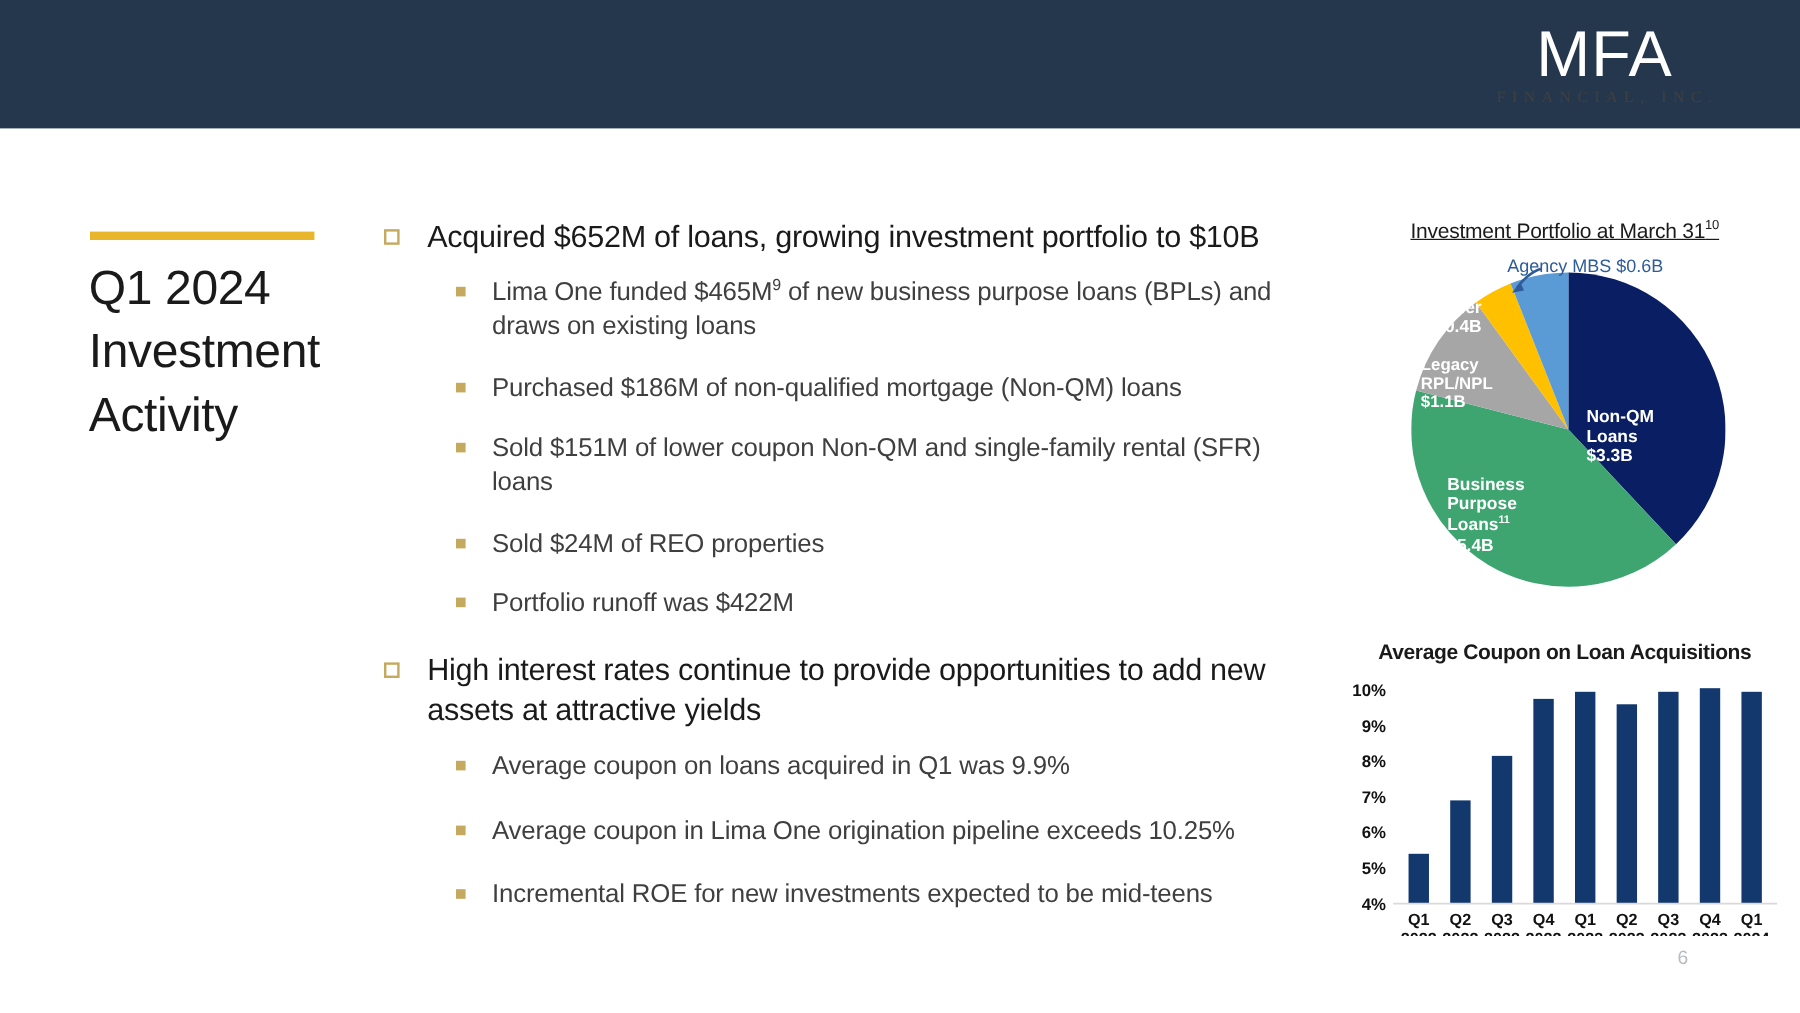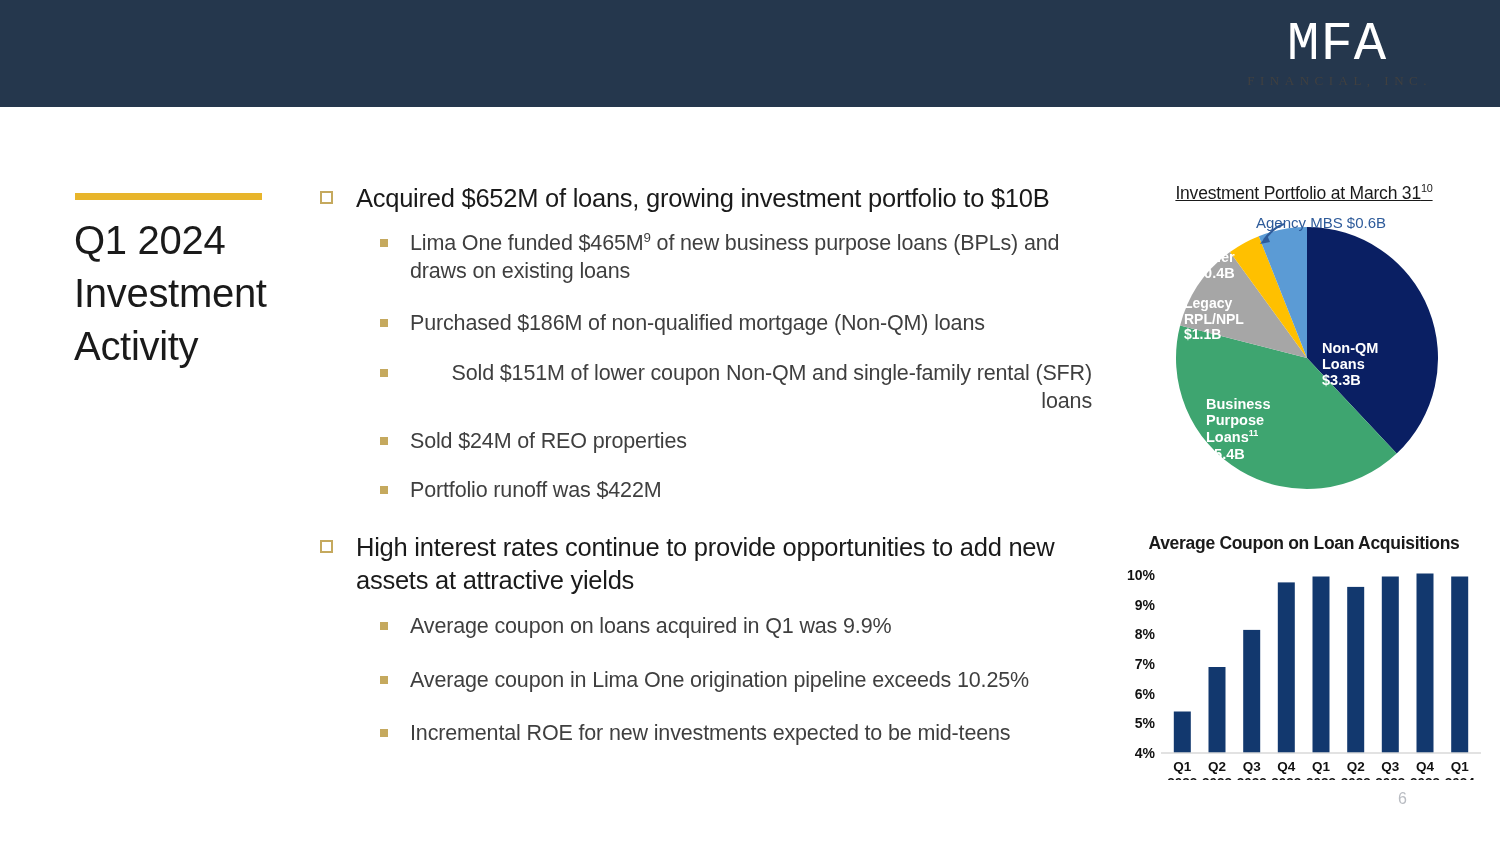--- a/index.html
+++ b/index.html
@@ -24,21 +24,21 @@
     background: #25374D;
   }
   .logo {
     position: absolute;
     right: 68px;
     top: 18px;
     text-align: center;
     line-height: 1;
   }
   .logo-mark {
-    font-family: Liberation Mono, monospace;
+    font-family: Liberation Sans, sans-serif;
     font-size: 54px;
     font-weight: 400;
     color: #ffffff;
     letter-spacing: 1px;
     display: block;
   }
   .logo-sub {
     font-family: "Liberation Serif", serif;
     font-size: 13px;
     color: #404040;
@@ -207,21 +207,21 @@
   <div class="b2" style="margin-bottom:23px;">
     <span class="mk"></span>
     <span>Lima One funded $465M</span><sup>9</sup><span> of new business purpose loans (BPLs) and draws on existing loans</span>
   </div>
 
   <div class="b2">
     <span class="mk"></span>
     <span>Purchased $186M of non-qualified mortgage (Non-QM) loans</span>
   </div>
 
-  <div class="b2" style="margin-bottom:11px;text-align:right;">
+  <div class="b2" style="margin-bottom:23px;">
     <span class="mk"></span>
     <span>Sold $151M of lower coupon Non-QM and single-family rental (SFR) loans</span>
   </div>
 
   <div class="b2">
     <span class="mk"></span>
     <span>Sold $24M of REO properties</span>
   </div>
 
   <div class="b2" style="margin-bottom:26px;">

